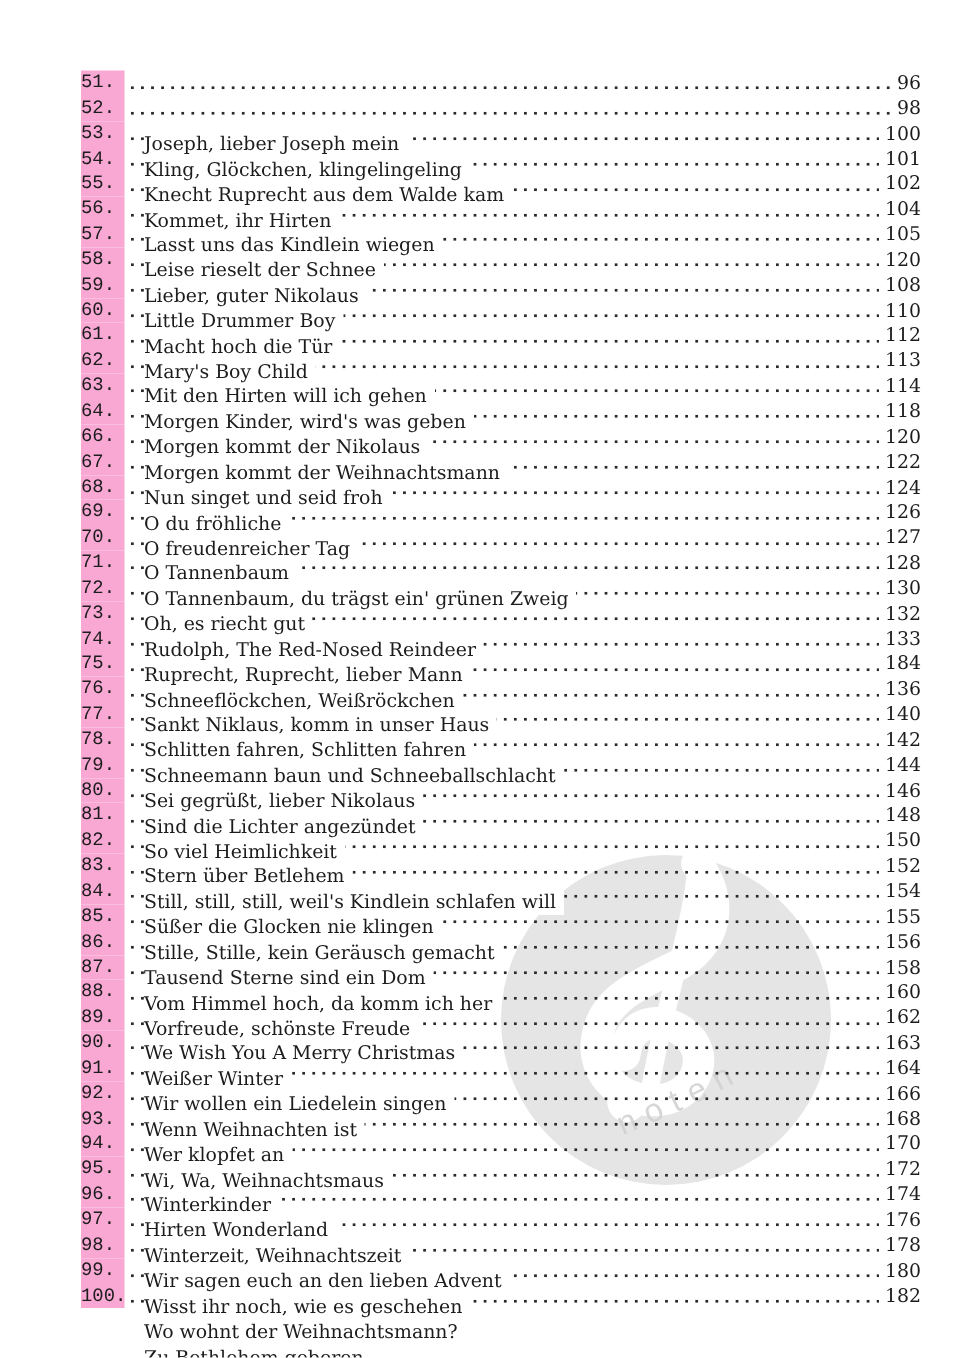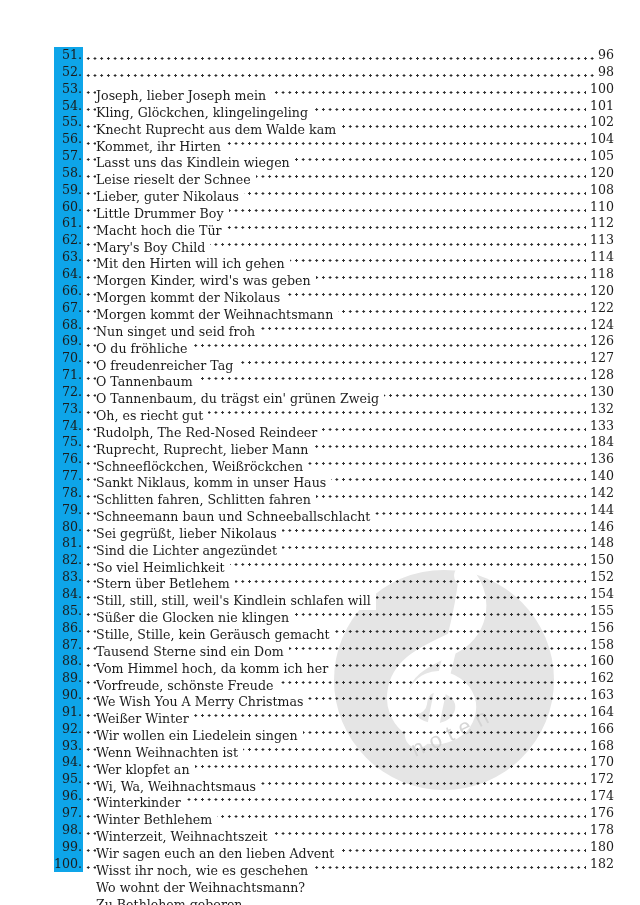--- a/index.html
+++ b/index.html
@@ -21,22 +21,22 @@
     font-size:12.6px;white-space:nowrap;
   }
   .leader{
     position:absolute;left:56px;right:26px;top:0;bottom:0;z-index:1;
     background-image:radial-gradient(circle,#2a2a2a 0 1px,rgba(0,0,0,0) 1.15px);
     background-size:6.72px 3px;
     background-repeat:repeat-x;
     background-position:left 2px bottom 3.5px;
   }
   .num{
-    position:absolute;left:54px;top:0;z-index:2;background:#0ea5e9;
-    width:28px;text-align:right;padding-right:1px;
+    position:absolute;left:54px;top:0;z-index:2;background:#f9a8d4;
+    width:28px;text-align:left;padding-right:1px;font-family:Liberation Mono, monospace;
   }
   .title{
     position:absolute;left:96px;top:0;z-index:2;background:#fff;
     padding-right:5px;
     margin-top:41px;
   }
   .pagenum{
     position:absolute;right:26px;top:0;z-index:2;background:#fff;
     padding-left:4px;text-align:center;
   }
@@ -368,21 +368,21 @@
   <div class="row">
     <span class="leader"></span>
     <span class="num">94.</span>
     <span class="title">Winterkinder</span>
     <span class="pagenum">170</span>
   </div>
 
   <div class="row">
     <span class="leader"></span>
     <span class="num">95.</span>
-    <span class="title">Winter Bethlehem</span>
+    <span class="title">Hirten Wonderland</span>
     <span class="pagenum">172</span>
   </div>
 
   <div class="row">
     <span class="leader"></span>
     <span class="num">96.</span>
     <span class="title">Winterzeit, Weihnachtszeit</span>
     <span class="pagenum">174</span>
   </div>
 

